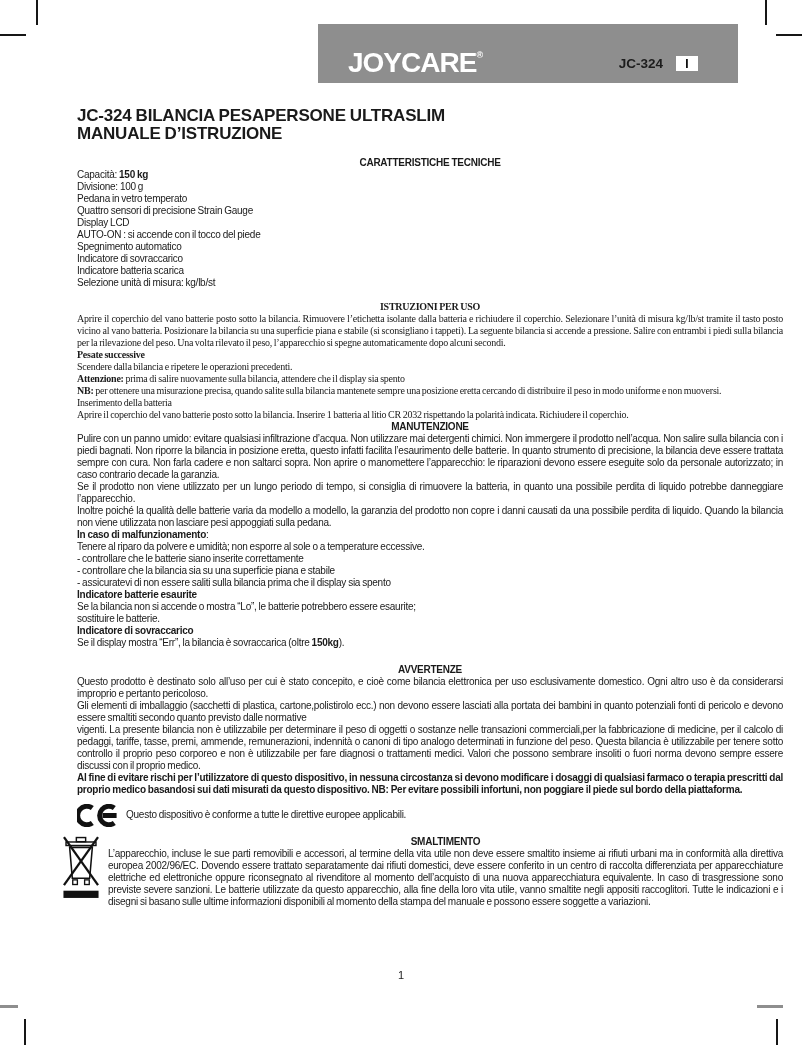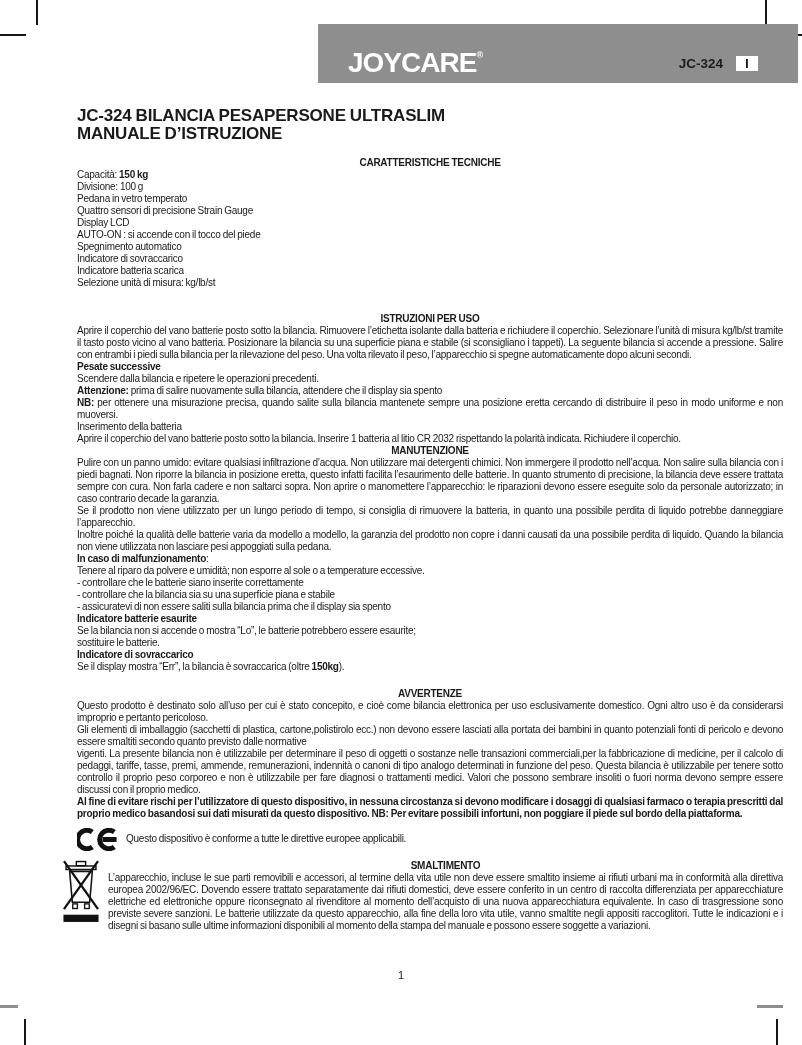--- a/index.html
+++ b/index.html
@@ -16,40 +16,40 @@
   .mark-h-tl{left:0;top:34px;width:26px;height:1.5px;}
   .mark-v-tr{left:765px;top:0;width:1.5px;height:25px;}
   .mark-h-tr{left:776px;top:34px;width:26px;height:1.5px;}
   .mark-v-bl{left:24px;top:1019px;width:1.5px;height:26px;}
   .mark-v-br{left:776px;top:1019px;width:1.5px;height:26px;}
   .mark-gray{position:absolute;background:#8e8e8e;height:3px;top:1005px;}
   .mark-g-bl{left:0;width:18px;}
   .mark-g-br{left:757px;width:26px;}
 
   
-  .header-bar{position:absolute;left:318px;top:24px;width:480px;height:59px;background:#8e8e8e;}
+  .header-bar{position:absolute;left:318px;top:24px;width:420px;height:59px;background:#8e8e8e;}
   .brand{position:absolute;left:30px;top:17px;color:#ffffff;font-weight:bold;
          font-size:28px;letter-spacing:-1px;line-height:28px;}
   .brand sup{font-size:9px;letter-spacing:0;vertical-align:14px;}
   .header-right{position:absolute;right:40px;bottom:12px;display:flex;align-items:center;gap:13px;margin-left:19px;}
   .model{font-size:13.5px;font-weight:bold;color:#1c1c1c;letter-spacing:0;}
   .lang-badge{width:22px;height:15px;background:#ffffff;display:flex;align-items:center;justify-content:center;}
   .lang-badge span{font-size:12px;font-weight:bold;color:#000;line-height:12px;}
 
   
   .content{position:absolute;left:77px;top:107px;width:706px;
            font-size:10px;line-height:12px;letter-spacing:-0.25px;word-spacing:-0.5px;}
   .doc-title{font-size:17px;font-weight:bold;line-height:17.5px;letter-spacing:-0.2px;margin-bottom:15px;}
   .heading{font-weight:bold;text-align:center;}
   .block{margin:0;}
   .para{text-align:justify;}
   .para-bold{text-align:justify;font-weight:bold;}
   .b{font-weight:bold;}
   section{display:block;}
-  section.gap1{margin-top:24px;}
+  section.gap1{margin-top:12px;font-family:Liberation Serif, serif;}
   section.gap2{margin-top:15px;}
 
   
   .ce-row{margin-top:7px;display:flex;align-items:center;gap:5px;height:24px;}
   .ce-row svg{flex:0 0 auto;}
   
   .smaltimento{margin-top:9px;}
   .weee{float:left;width:36px;height:64px;margin:0 9px 2px -14px;}
 
   .page-number{position:absolute;left:0;top:969px;width:802px;text-align:center;

